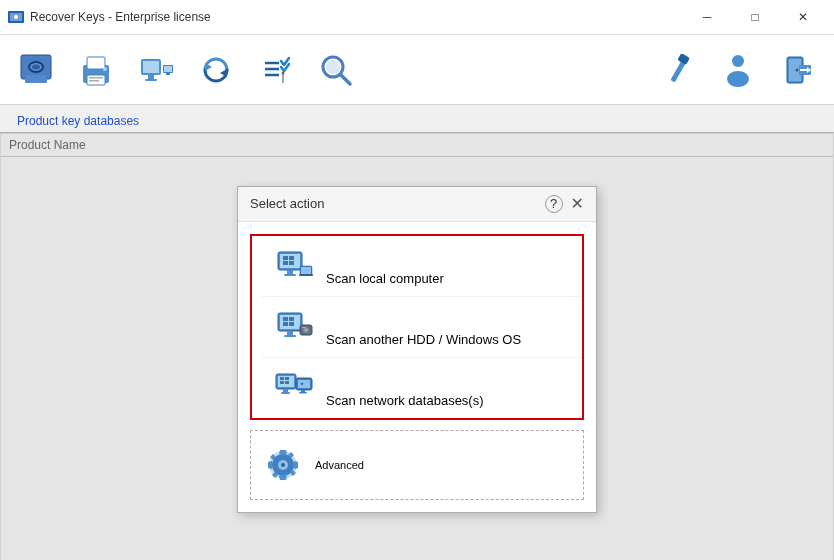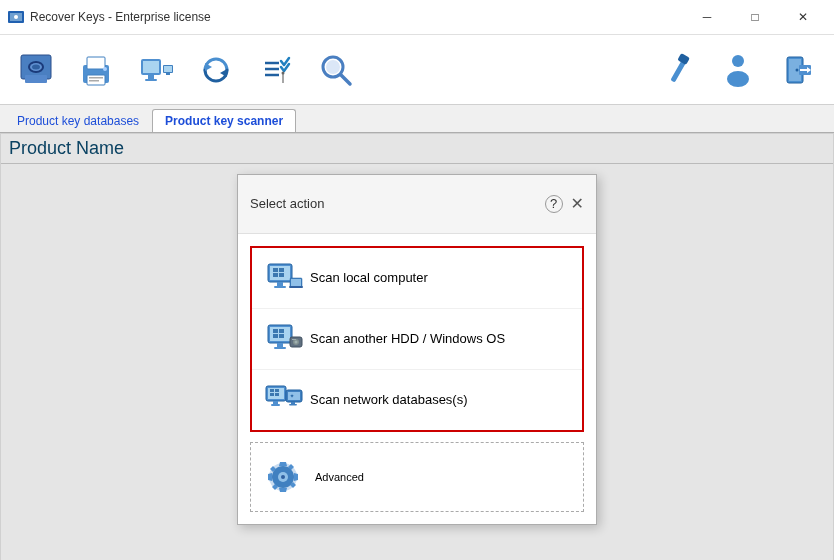--- a/index.html
+++ b/index.html
@@ -121,23 +121,23 @@
       position: relative;
       border: 1px solid #d0d0d0;
     }
 
     
     .table-header {
       display: flex;
       background: #fff;
       border-bottom: 1px solid #d0d0d0;
       padding: 4px 8px;
-      font-size: 18px;
+      font-size: 12px;
       font-weight: normal;
-      color: #0c4a6e;
+      color: #737373;
     }
 
     
     .dialog-overlay {
       position: absolute;
       top: 0; left: 0; right: 0; bottom: 0;
       background: rgba(0,0,0,0.1);
       display: flex;
       align-items: center;
       justify-content: center;
@@ -147,21 +147,21 @@
       border: 1px solid #adadad;
       box-shadow: 3px 3px 10px rgba(0,0,0,0.2);
       width: 360px;
       min-height: 300px;
       position: relative;
     }
     .dialog-titlebar {
       display: flex;
       align-items: center;
       justify-content: space-between;
-      padding: 20px 12px;
+      padding: 8px 12px;
       border-bottom: 1px solid #e0e0e0;
       background: #f5f5f5;
     }
     .dialog-title {
       font-size: 13px;
       font-weight: normal;
       color: #333;
     }
     .dialog-controls {
       display: flex;
@@ -191,25 +191,26 @@
       padding: 12px;
     }
 
     
     .options-section {
       border: 2px solid #cc0000;
       margin-bottom: 10px;
     }
     .option-item {
       display: flex;
-      align-items: center;
-      gap: 6px;
+      align-items: flex-end;
+      gap: 12px;
       padding: 10px 12px;
       cursor: pointer;
       border-bottom: 1px solid #f0f0f0;
+      margin-left: 10px;
     }
     .option-item:last-child { border-bottom: none; }
     .option-icon {
       width: 40px;
       height: 40px;
       flex-shrink: 0;
       display: flex;
       align-items: center;
       justify-content: center;
     }
@@ -376,23 +377,20 @@
         </svg>
       </div>
     </div>
   </div>
 </div>
 
 <div class="tabs">
   <div class="tab">
     <span>Product key databases</span>
   </div>
-  <div class="tab active">
-    <span>Product key scanner</span>
-  </div>
 </div>
 
 <div class="main-content">
 
   <div class="table-header">
     <span>Product Name</span>
   </div>
 
   <div class="dialog-overlay">
     <div class="dialog">

